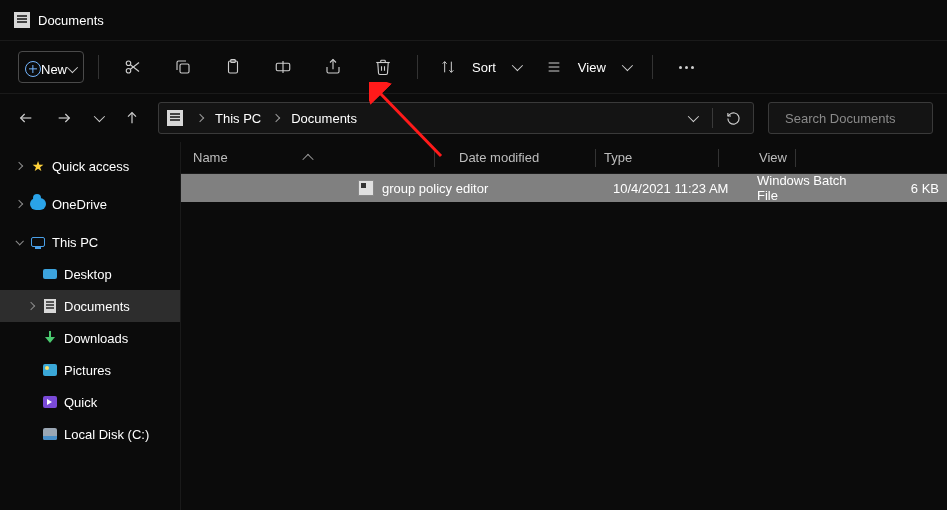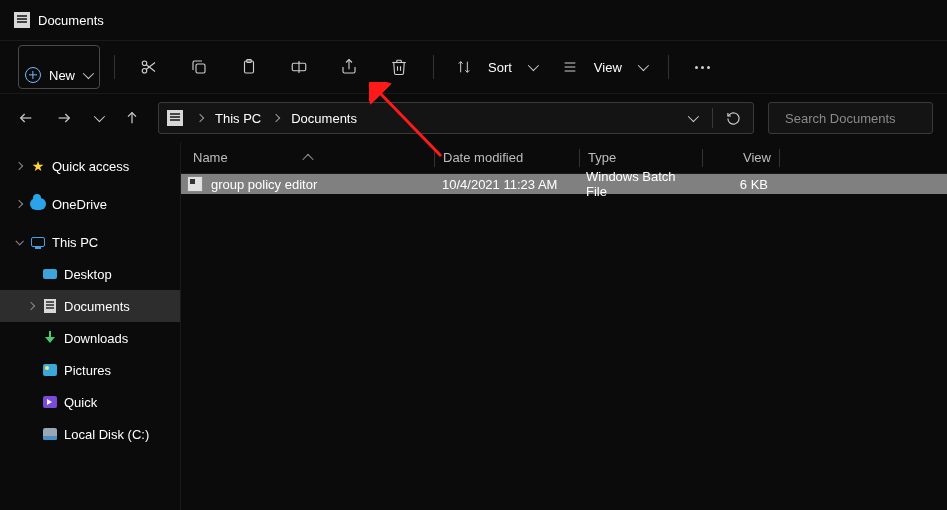--- a/index.html
+++ b/index.html
@@ -42,22 +42,21 @@
   align-items: center;
   padding: 0 18px;
   gap: 10px;
   background: #0b0b0b;
   border-top: 1px solid #1a1a1a;
   border-bottom: 1px solid #1a1a1a;
 }
 .btn-new {
   display: flex;
   align-items: center;
-  gap: 8px;
-  padding: 21px 8px 5px 6px;
+  padding: 9px 8px 5px 6px;
   border: 1px solid #4a4a4a;
   border-radius: 4px;
   color: #fff;
   cursor: pointer;
 }
 .btn-new .plus {
   width: 16px; height: 16px;
   border: 1.3px solid #74b6ff;
   border-radius: 50%;
   position: relative;
@@ -185,37 +184,38 @@
 .filearea { flex:1; border-left:1px solid #1a1a1a; }
 .colhead {
   height: 32px;
   display: flex; align-items: center;
   color: #bdbdbd;
   font-size: 13px;
   border-bottom: 1px solid #1a1a1a;
 }
 .col { padding: 0 8px; display:flex; align-items:center; gap:16px; }
 .col.name { width: 253px; padding-left: 12px; }
-.col.date { width: 144px; }
+.col.date { width: 144px; margin-left: 16px; }
 .col.type { width: 122px; }
 .col.size { width: 76px; text-align:right; justify-content:flex-end; }
 .colsep { width:1px; height:18px; background:#333; }
 .sort-ind {
   width:8px; height:8px;
   border-right:1.5px solid #9a9a9a;
   border-bottom:1.5px solid #9a9a9a;
   transform: rotate(-135deg) translate(-1px,-1px);
   margin-left: 60px;
 }
 .filerow {
-  height: 20px;
+  height: 28px;
   display: flex; align-items: center;
   background: #808080;
   color: #fff;
   cursor: pointer;
+  justify-content: flex-end;
 }
 .filerow .fic { width:16px; height:16px; margin: 0 8px 0 6px; background:#e0e0e0; border:1px solid #888; position:relative; }
 .filerow .fic::after {
   content:""; position:absolute; left:2px; top:2px; width:5px; height:5px;
   background:#333;
 }
 .filerow .cell { font-size: 13px; }
 .filerow .cell.name { width: 253px; display:flex; align-items:center; }
 .filerow .cell.date { width: 144px; padding-left:8px; }
 .filerow .cell.type { width: 122px; padding-left:8px; }

